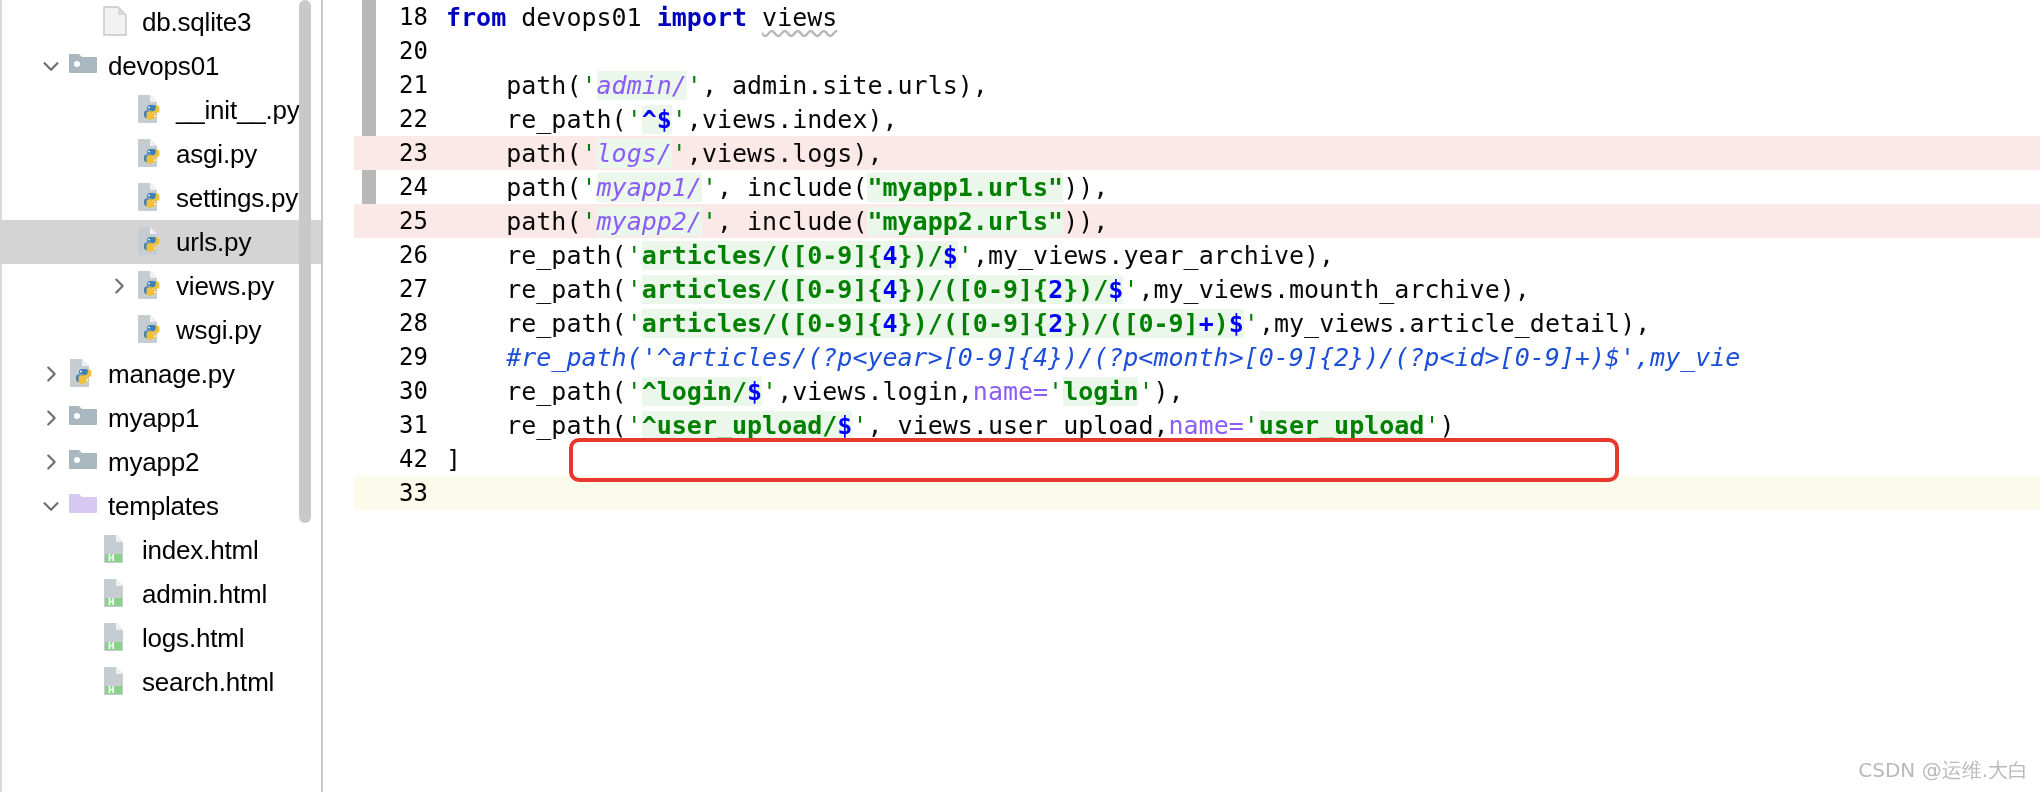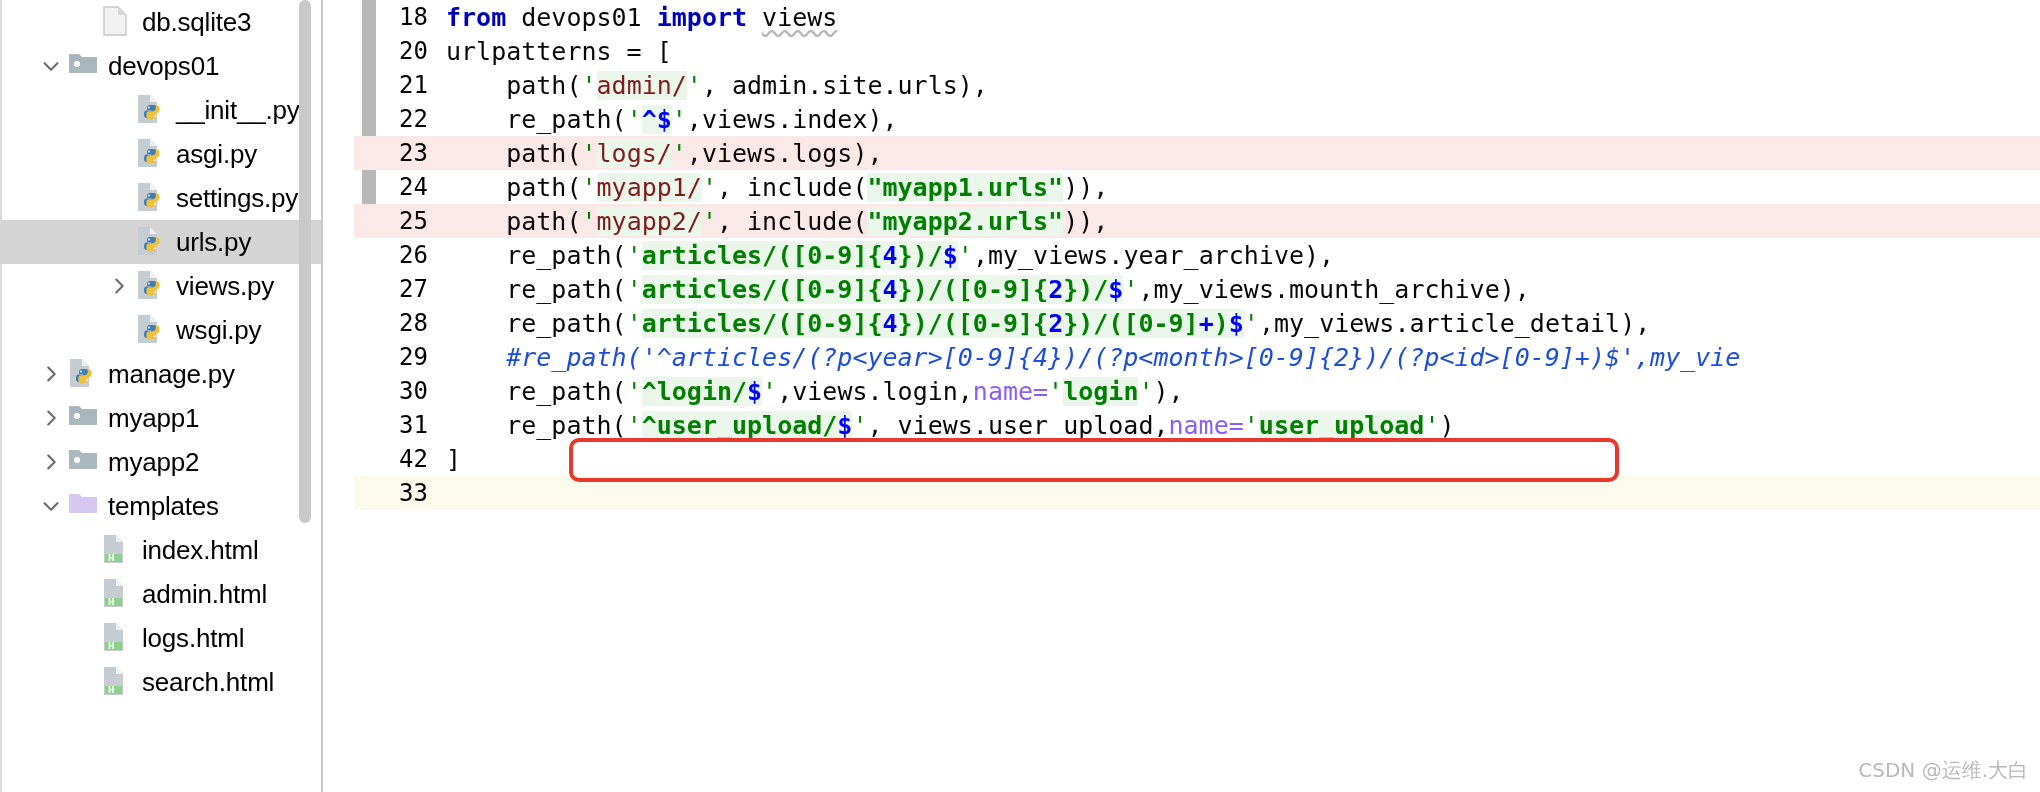--- a/index.html
+++ b/index.html
@@ -90,21 +90,21 @@
     font-family: "DejaVu Sans Mono", monospace;
     font-size: 24px;
     user-select: none;
   }
   .code-line .codetext { flex: 1 1 auto; padding-left: 0; }
   .code-line.mod { background: #fbe9e7; }
   .code-line.cursorline { background: #fcfaea; }
 
   
   .kw   { color: #0000c0; font-weight: bold; }
-  .str  { color: #7f1d1d; background: #eaf7ea; }
+  .str  { color: #8b5cf6; background: #eaf7ea; font-style: italic; }
   .strq { color: #008000; }
   .reg  { color: #008000; font-weight: bold; background: #eaf7ea; }
   .regn { color: #0000ff; font-weight: bold; background: #eaf7ea; }
   .cmt  { color: #1d4ed8; font-style: italic; }
   .kwarg{ color: #8b5cf6; }
   .plain{ color: #080808; }
   .err  { text-decoration: underline wavy #b8b8b8; text-underline-offset: 4px; }
 
   
   .redbox {
@@ -350,21 +350,21 @@
         </div>
       </div>
     <div class="sidebar-scrollbar"></div>
     <div class="sidebar-divider"></div>
   </div>
 
   <div class="editor">
     <div class="editor-scrollbar"></div>
     <div class="code-area" id="code-area">
         <div class="code-line"><span class="lineno">18</span><span class="codetext"><span class="kw">from </span><span class="plain">devops01 </span><span class="kw">import</span><span class="plain"> </span><span class="err">views</span></span></div>
-        <div class="code-line"><span class="lineno">20</span><span class="codetext"><span class="plain">urlpatterns = [</span></span></div>
+        <div class="code-line"><span class="lineno">20</span></div>
         <div class="code-line"><span class="lineno">21</span><span class="codetext"><span class="plain">    path(</span><span class="strq">'</span><span class="str">admin/</span><span class="strq">'</span><span class="plain">, admin.site.urls),</span></span></div>
         <div class="code-line"><span class="lineno">22</span><span class="codetext"><span class="plain">    re_path(</span><span class="strq">'</span><span class="regn">^$</span><span class="strq">'</span><span class="plain">,views.index),</span></span></div>
         <div class="code-line mod"><span class="lineno">23</span><span class="codetext"><span class="plain">    path(</span><span class="strq">'</span><span class="str">logs/</span><span class="strq">'</span><span class="plain">,views.logs),</span></span></div>
         <div class="code-line"><span class="lineno">24</span><span class="codetext"><span class="plain">    path(</span><span class="strq">'</span><span class="str">myapp1/</span><span class="strq">'</span><span class="plain">, include(</span><span class="reg">"myapp1.urls"</span><span class="plain">)),</span></span></div>
         <div class="code-line mod"><span class="lineno">25</span><span class="codetext"><span class="plain">    path(</span><span class="strq">'</span><span class="str">myapp2/</span><span class="strq">'</span><span class="plain">, include(</span><span class="reg">"myapp2.urls"</span><span class="plain">)),</span></span></div>
         <div class="code-line"><span class="lineno">26</span><span class="codetext"><span class="plain">    re_path(</span><span class="strq">'</span><span class="reg">articles/([</span><span class="reg">0-9</span><span class="reg">]{</span><span class="regn">4</span><span class="reg">})/</span><span class="regn">$</span><span class="strq">'</span><span class="plain">,my_views.year_archive),</span></span></div>
         <div class="code-line"><span class="lineno">27</span><span class="codetext"><span class="plain">    re_path(</span><span class="strq">'</span><span class="reg">articles/([</span><span class="reg">0-9</span><span class="reg">]{</span><span class="regn">4</span><span class="reg">})/([</span><span class="reg">0-9</span><span class="reg">]{</span><span class="regn">2</span><span class="reg">})/</span><span class="regn">$</span><span class="strq">'</span><span class="plain">,my_views.mounth_archive),</span></span></div>
         <div class="code-line"><span class="lineno">28</span><span class="codetext"><span class="plain">    re_path(</span><span class="strq">'</span><span class="reg">articles/([</span><span class="reg">0-9</span><span class="reg">]{</span><span class="regn">4</span><span class="reg">})/([</span><span class="reg">0-9</span><span class="reg">]{</span><span class="regn">2</span><span class="reg">})/([</span><span class="reg">0-9</span><span class="reg">]</span><span class="regn">+</span><span class="reg">)</span><span class="regn">$</span><span class="strq">'</span><span class="plain">,my_views.article_detail),</span></span></div>
         <div class="code-line"><span class="lineno">29</span><span class="codetext"><span class="cmt">    #re_path('^articles/(?p&lt;year&gt;[0-9]{4})/(?p&lt;month&gt;[0-9]{2})/(?p&lt;id&gt;[0-9]+)$',my_vie</span></span></div>
         <div class="code-line"><span class="lineno">30</span><span class="codetext"><span class="plain">    re_path(</span><span class="strq">'</span><span class="reg">^login/</span><span class="regn">$</span><span class="strq">'</span><span class="plain">,views.login,</span><span class="kwarg">name=</span><span class="strq">'</span><span class="reg">login</span><span class="strq">'</span><span class="plain">),</span></span></div>

